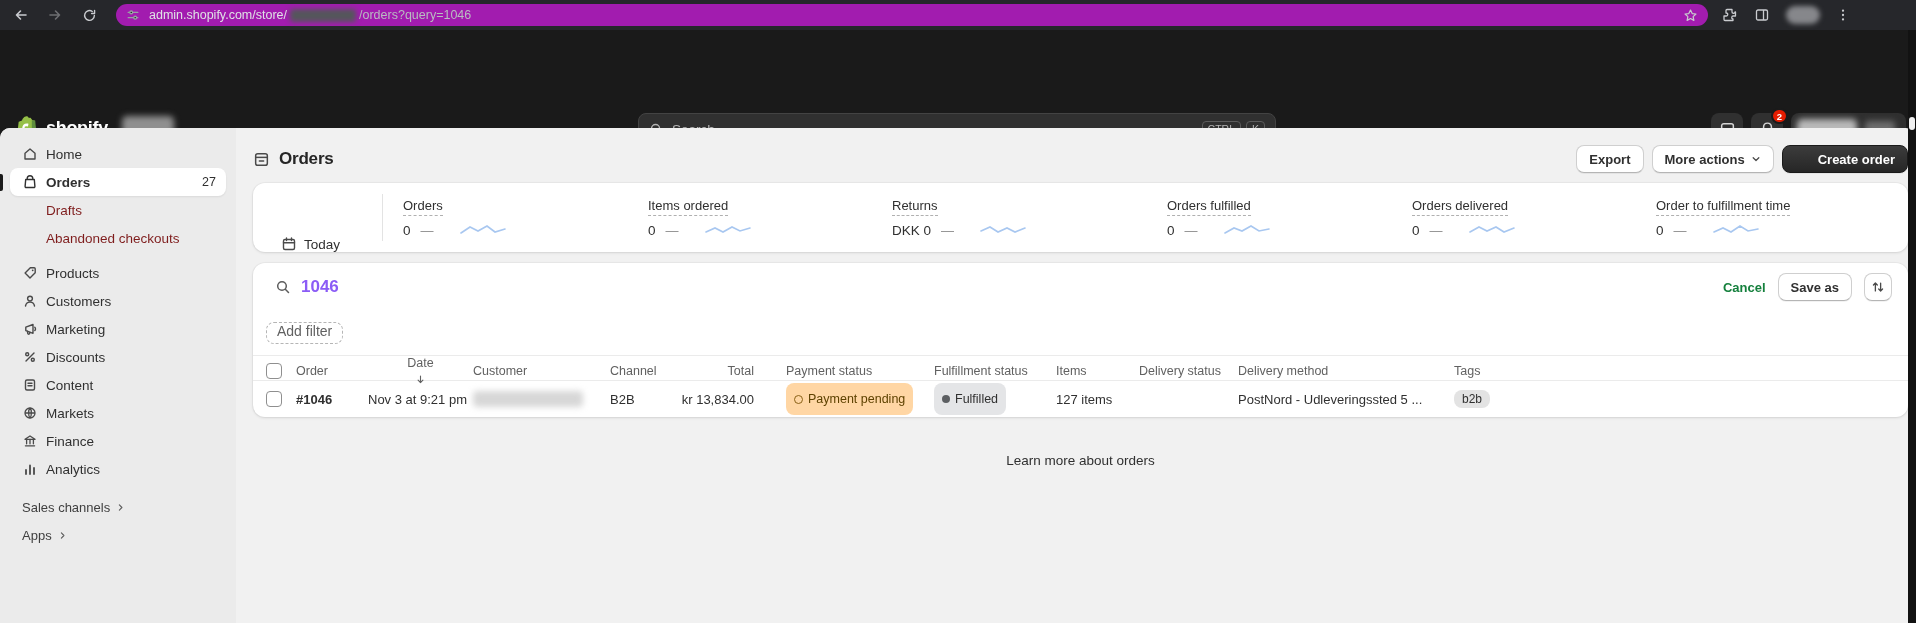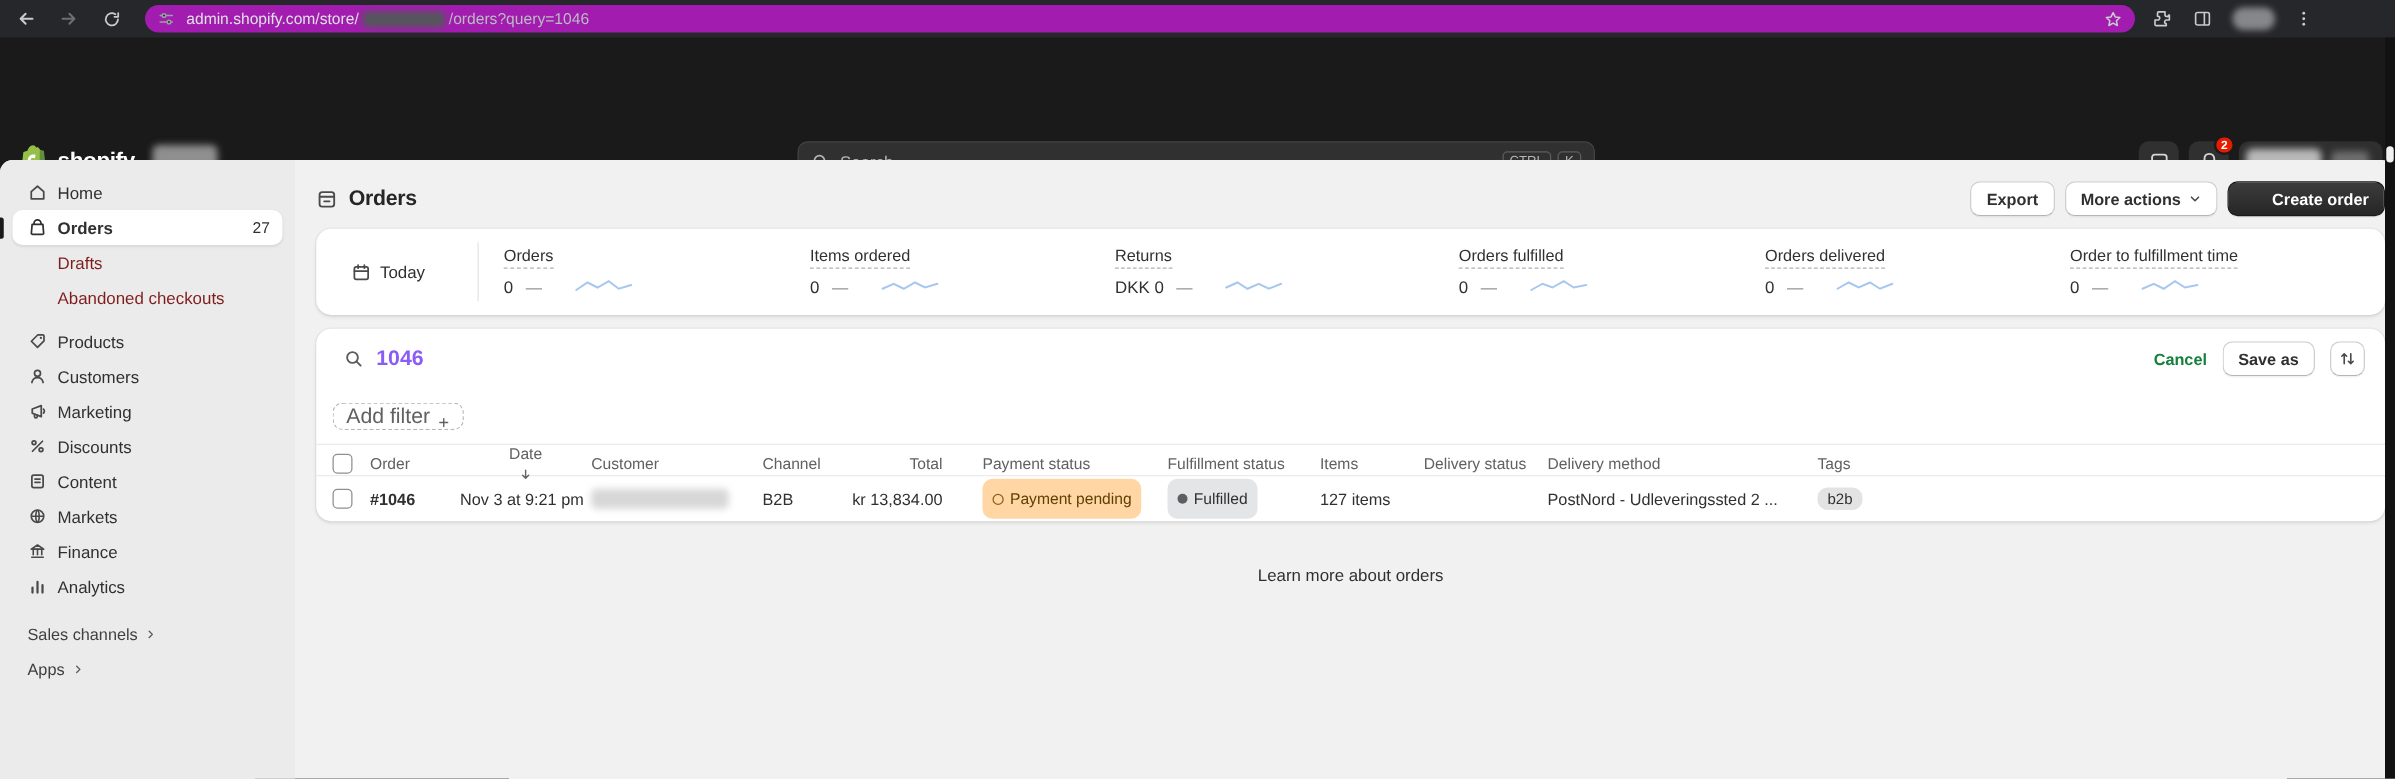--- a/index.html
+++ b/index.html
@@ -53,40 +53,40 @@
   .title-group { display:flex; align-items:center; gap:9px; }
   .page-title { font-size:17px; font-weight:700; letter-spacing:-0.2px; color:#262626; }
   .header-actions { margin-left:auto; display:flex; align-items:center; gap:8px; }
   .btn { height:28px; padding:0 12px; display:inline-flex; align-items:center; gap:6px; background:#fff; border:1px solid #cfcfcf; border-bottom-color:#b5b5b5; border-radius:8px; font-size:13px; font-weight:600; color:#303030; cursor:pointer; box-shadow:0 1px 0 rgba(0,0,0,.05); }
   .btn-primary { background:linear-gradient(#3c3c3c,#262626); border:1px solid #1a1a1a; color:#fff;padding-left:35px; }
 
   .card { background:#fff; border-radius:12px; box-shadow:0 1px 3px rgba(0,0,0,.1), 0 0 0 1px rgba(0,0,0,.03); }
 
   
   .metrics-card { margin-top:6px; height:69px; display:flex; align-items:stretch; }
-  .today-block { width:129px; display:flex; align-items:center; gap:7px; padding-left:28px; cursor:pointer; }
+  .today-block { width:129px; display:flex; align-items:flex-end; gap:7px; padding-left:28px; cursor:pointer; }
   .today-label { font-size:13.5px; font-weight:500; color:#303030; }
   .v-divider { width:1px; background:#e3e3e3; margin:11px 0; }
   .metric { padding:13px 0 0 20px; }
   .m-w1 { width:245px; } .m-w2 { width:244px; } .m-w3 { width:275px; } .m-w4 { width:245px; } .m-w5 { width:244px; } .m-w6 { flex:1; }
   .metric-label { display:inline-block; font-size:13px; color:#303030; border-bottom:1px dashed #b0b0b0; padding-bottom:2px; cursor:pointer; }
   .metric-value-row { margin-top:6px; display:flex; align-items:center; }
   .metric-value { font-size:13.5px; color:#303030; }
   .metric-dash { margin-left:10px; color:#8a8a8a; font-size:13px; }
   .sparkline { margin-left:26px; }
 
   
   .list-card { margin-top:11px; }
   .search-row { height:48px; display:flex; align-items:center; padding:0 16px 0 22px; }
   .search-input { border:none; outline:none; background:transparent; font-size:17px; color:#8b5cf6; font-family:inherit; margin-left:10px; width:900px; font-weight:600; }
   .search-actions { margin-left:auto; display:flex; align-items:center; gap:12px; }
   .cancel-btn { font-size:13px; font-weight:600; color:#15803d; background:none; border:none; cursor:pointer; font-family:inherit; }
   .icon-btn { width:28px; height:28px; padding:0; justify-content:center; }
   .filter-row { height:44px; display:flex; align-items:center; padding:0 16px 0 13px; }
-  .add-filter { height:22px; display:inline-flex; align-items:flex-end; gap:6px; padding:0 10px; border:1px dashed #b5b5b5; border-radius:8px; background:none; font-size:17px; color:#616161; cursor:pointer; font-family:inherit; }
+  .add-filter { height:22px; display:inline-flex; align-items:flex-start; gap:6px; padding:0 10px; border:1px dashed #b5b5b5; border-radius:8px; background:none; font-size:14px; color:#616161; cursor:pointer; font-family:inherit;flex-direction:column; }
 
   .tgrid { display:grid; grid-template-columns:30px 72px 105px 137px 70px 74px 180px 122px 83px 99px 216px 1fr; align-items:center; padding:0 16px 0 13px; }
   .thead { height:26px; border-top:1px solid #ebebeb; border-bottom:1px solid #ebebeb; font-size:12.5px; color:#616161; }
   .trow { height:36px; font-size:13px; color:#303030; border-radius:0 0 12px 12px; cursor:pointer; }
   .cell-right { text-align:right; }
   .cell-pay { padding-left:32px; }
   .th-date { display:flex; align-items:center; gap:4px;flex-direction:column; }
   .checkbox { width:16px; height:16px; border:1.5px solid #8f8f8f; border-radius:4px; background:#fff; cursor:pointer; }
   .order-num { font-weight:600; }
   .customer-blur { width:110px; height:16px; border-radius:4px; background:#d7d7d7; filter:blur(3px); }
@@ -472,21 +472,21 @@
             </span>
           </span>
           <span>
             <span class="badge badge-fulfilled">
               <span class="dot-icon"></span>
               <span>Fulfilled</span>
             </span>
           </span>
           <span>127 items</span>
           <span></span>
-          <span class="cell-ellipsis">PostNord - Udleveringssted 2 ...</span>
+          <span class="cell-ellipsis">PostNord - Udleveringssted 5 ...</span>
           <span><span class="tag">b2b</span></span>
         </div>
       </div>
 
       <div class="learn-more">
         <span>Learn more about orders</span>
       </div>
 
     </div>
   </div>

